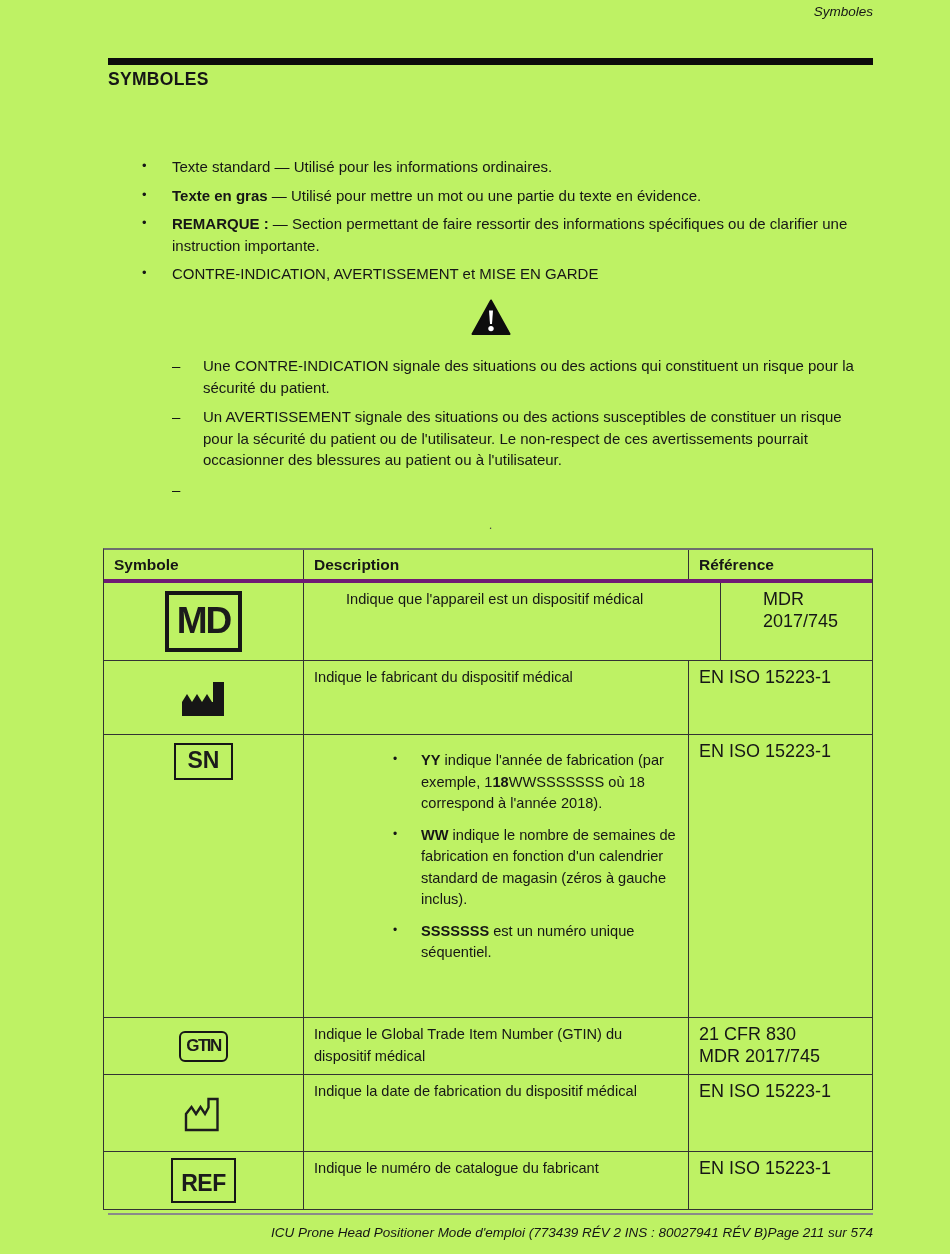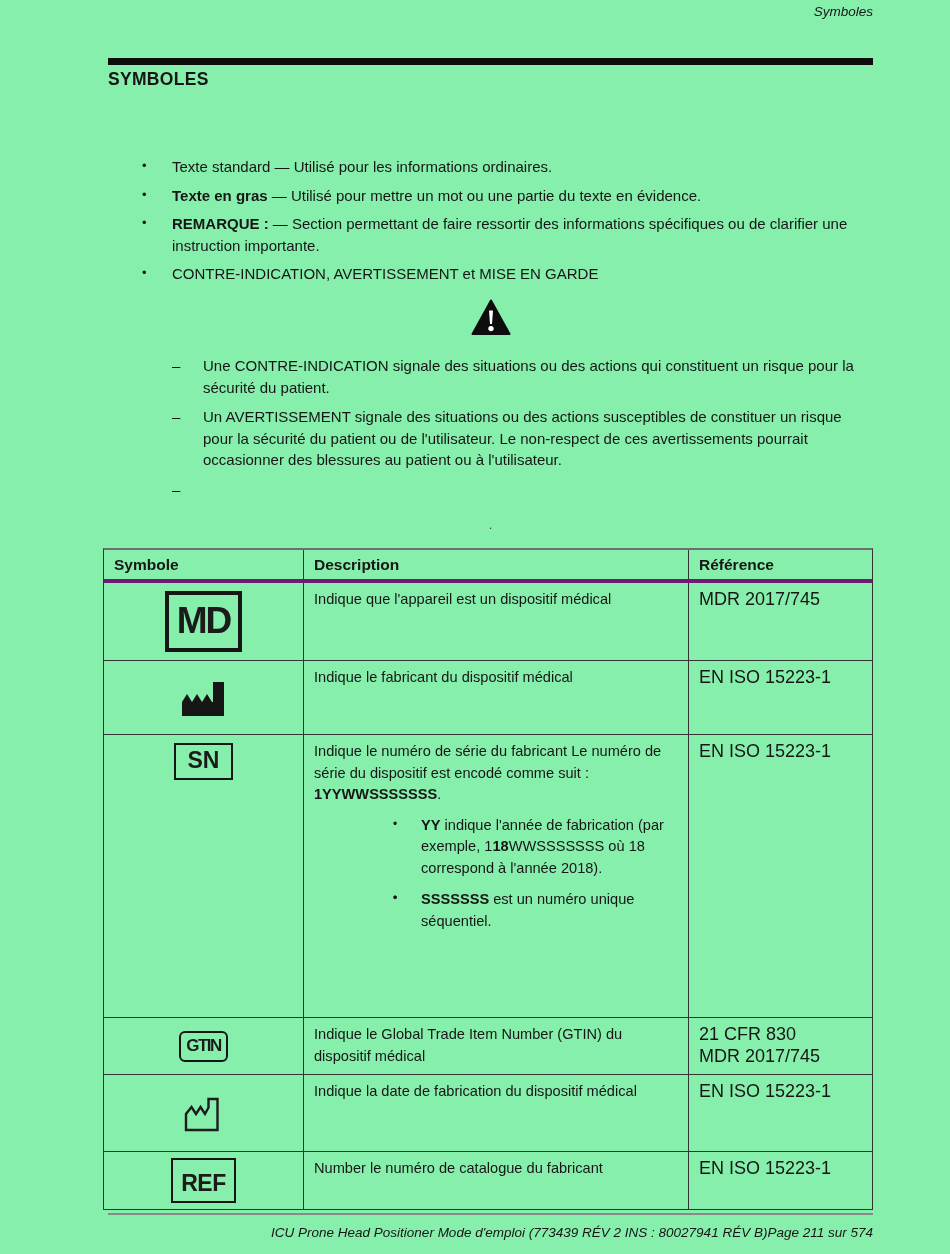--- a/index.html
+++ b/index.html
@@ -1,16 +1,16 @@
 <!DOCTYPE html>
 <html lang="fr"><head>
 <meta charset="utf-8">
 <style>
   html,body{margin:0;padding:0;background:#ffffff;}
-  .page{position:relative;width:950px;height:1254px;background:#86efac;overflow:hidden;
+  .page{position:relative;width:950px;height:1254px;background:#bef264;overflow:hidden;
         font-family:"Liberation Sans",sans-serif;color:#161616;}
   .b{font-weight:bold;}
   .page-label{position:absolute;top:4px;right:77px;font-style:italic;font-size:13.5px;}
   .top-rule{position:absolute;left:108px;top:58px;width:765px;height:7px;background:#0c0c0c;}
   .doc-title{position:absolute;left:108px;top:69px;font-size:17.5px;font-weight:bold;letter-spacing:.3px;}
   .intro{position:absolute;left:110px;top:106px;width:763px;font-size:15px;line-height:21.5px;}
   .bullet-list{position:absolute;left:108px;top:156px;width:765px;}
   .bullet-item{position:relative;padding-left:64px;margin-bottom:7px;font-size:15px;line-height:21.5px;}
   .bullet-item > .marker{position:absolute;left:34px;top:-1px;font-size:13px;}
   .warning-wrap{position:absolute;left:108px;top:299px;width:765px;text-align:center;}
@@ -20,21 +20,21 @@
   .stray-dot{position:absolute;left:108px;top:517px;width:765px;text-align:center;font-size:13px;color:#4a4a4a;}
   .symbol-table{position:absolute;left:103px;top:548px;width:770px;box-sizing:border-box;
                 border:1px solid #333;border-top:2px solid #6e6e6e;}
   .thead{display:flex;border-bottom:4px solid #701a75;}
   .thead .hc{box-sizing:border-box;padding:6px 10px 5px;font-size:15.5px;font-weight:bold;}
   .hc.c1{width:200px;border-right:1px solid #333;}
   .hc.c2{width:385px;border-right:1px solid #333;}
   .hc.c3{flex:1;}
   .trow{display:flex;}
   .trow + .trow{border-top:1px solid #333;}
-  .trow.r0{min-height:77px;} .trow.r1{min-height:73px;} .trow.r2{min-height:282px;}
+  .trow.r0{min-height:77px;gap:32px;} .trow.r1{min-height:73px;} .trow.r2{min-height:282px;}
   .trow.r3{min-height:53px;} .trow.r4{min-height:76px;} .trow.r5{min-height:52px;}
   .cell{box-sizing:border-box;}
   .cell.sym{width:200px;border-right:1px solid #333;display:flex;justify-content:center;
             align-items:center;padding:6px;}
   .trow.align-top .cell.sym{align-items:flex-start;padding-top:8px;}
   .cell.desc{width:385px;border-right:1px solid #333;padding:6px 10px 7px;font-size:14.6px;line-height:21.5px;}
   .cell.ref{flex:1;padding:6px 10px 7px;font-size:18px;line-height:21.5px;}
   .sym-box{border:2px solid #161616;font-weight:bold;display:inline-block;text-align:center;
            line-height:1;color:#1b1b1b;}
   .sym-box.md{border-width:4px;font-size:37px;padding:7px 8px 9px;letter-spacing:-2px;}
@@ -115,24 +115,23 @@
           </div>
           <div class="cell ref">
             <div>EN ISO 15223-1</div>
           </div>
         </div>
         <div class="trow r2 align-top">
           <div class="cell sym">
             <div class="sym-box sn">SN</div>
           </div>
           <div class="cell desc">
-            <div><span>Indique le numéro de série du fabricant Le numéro de série du dispositif est encodé comme suit : </span><span class="b">1YYWWSSSSSSS</span><span>.</span></div>
             <div class="cell-bullets">
               <div class="cell-bullet"><span class="marker">•</span><span><span class="b">YY</span><span> indique l'année de fabrication (par exemple, 1</span><span class="b">18</span><span>WWSSSSSSS où 18 correspond à l'année 2018).</span></span></div>
-              <div class="cell-bullet"><span class="marker">•</span></div>
+              <div class="cell-bullet"><span class="marker">•</span><span><span class="b">WW</span><span> indique le nombre de semaines de fabrication en fonction d'un calendrier standard de magasin (zéros à gauche inclus).</span></span></div>
               <div class="cell-bullet"><span class="marker">•</span><span><span class="b">SSSSSSS</span><span> est un numéro unique séquentiel.</span></span></div>
             </div>
           </div>
           <div class="cell ref">
             <div>EN ISO 15223-1</div>
           </div>
         </div>
         <div class="trow r3">
           <div class="cell sym">
             <div class="sym-box gtin">GTIN</div>
@@ -156,21 +155,21 @@
           </div>
           <div class="cell ref">
             <div>EN ISO 15223-1</div>
           </div>
         </div>
         <div class="trow r5">
           <div class="cell sym">
             <div class="sym-box ref">REF</div>
           </div>
           <div class="cell desc">
-            <div><span>Number le numéro de catalogue du fabricant</span></div>
+            <div><span>Indique le numéro de catalogue du fabricant</span></div>
           </div>
           <div class="cell ref">
             <div>EN ISO 15223-1</div>
           </div>
         </div>
       </div>
   </div>
 
   <div class="footer-rule"></div>
   <div class="footer">

